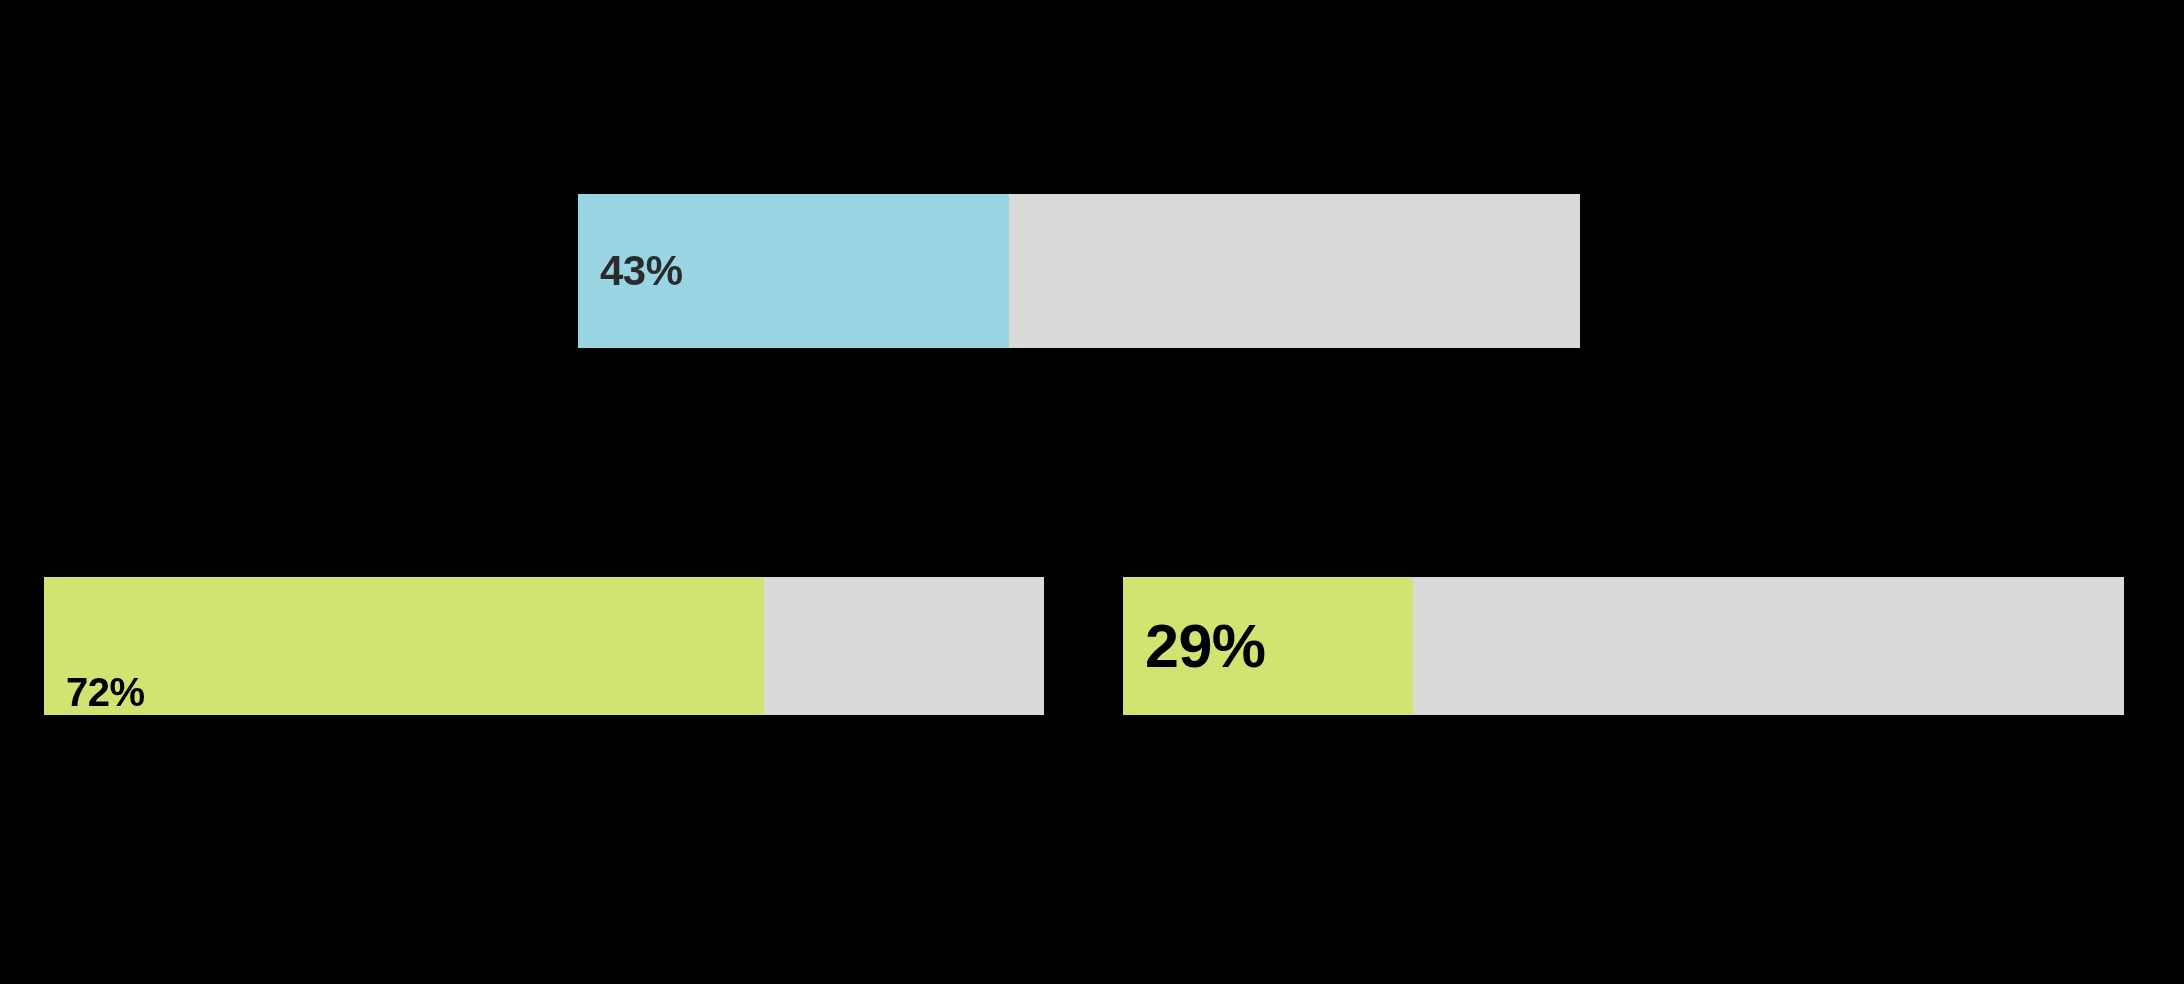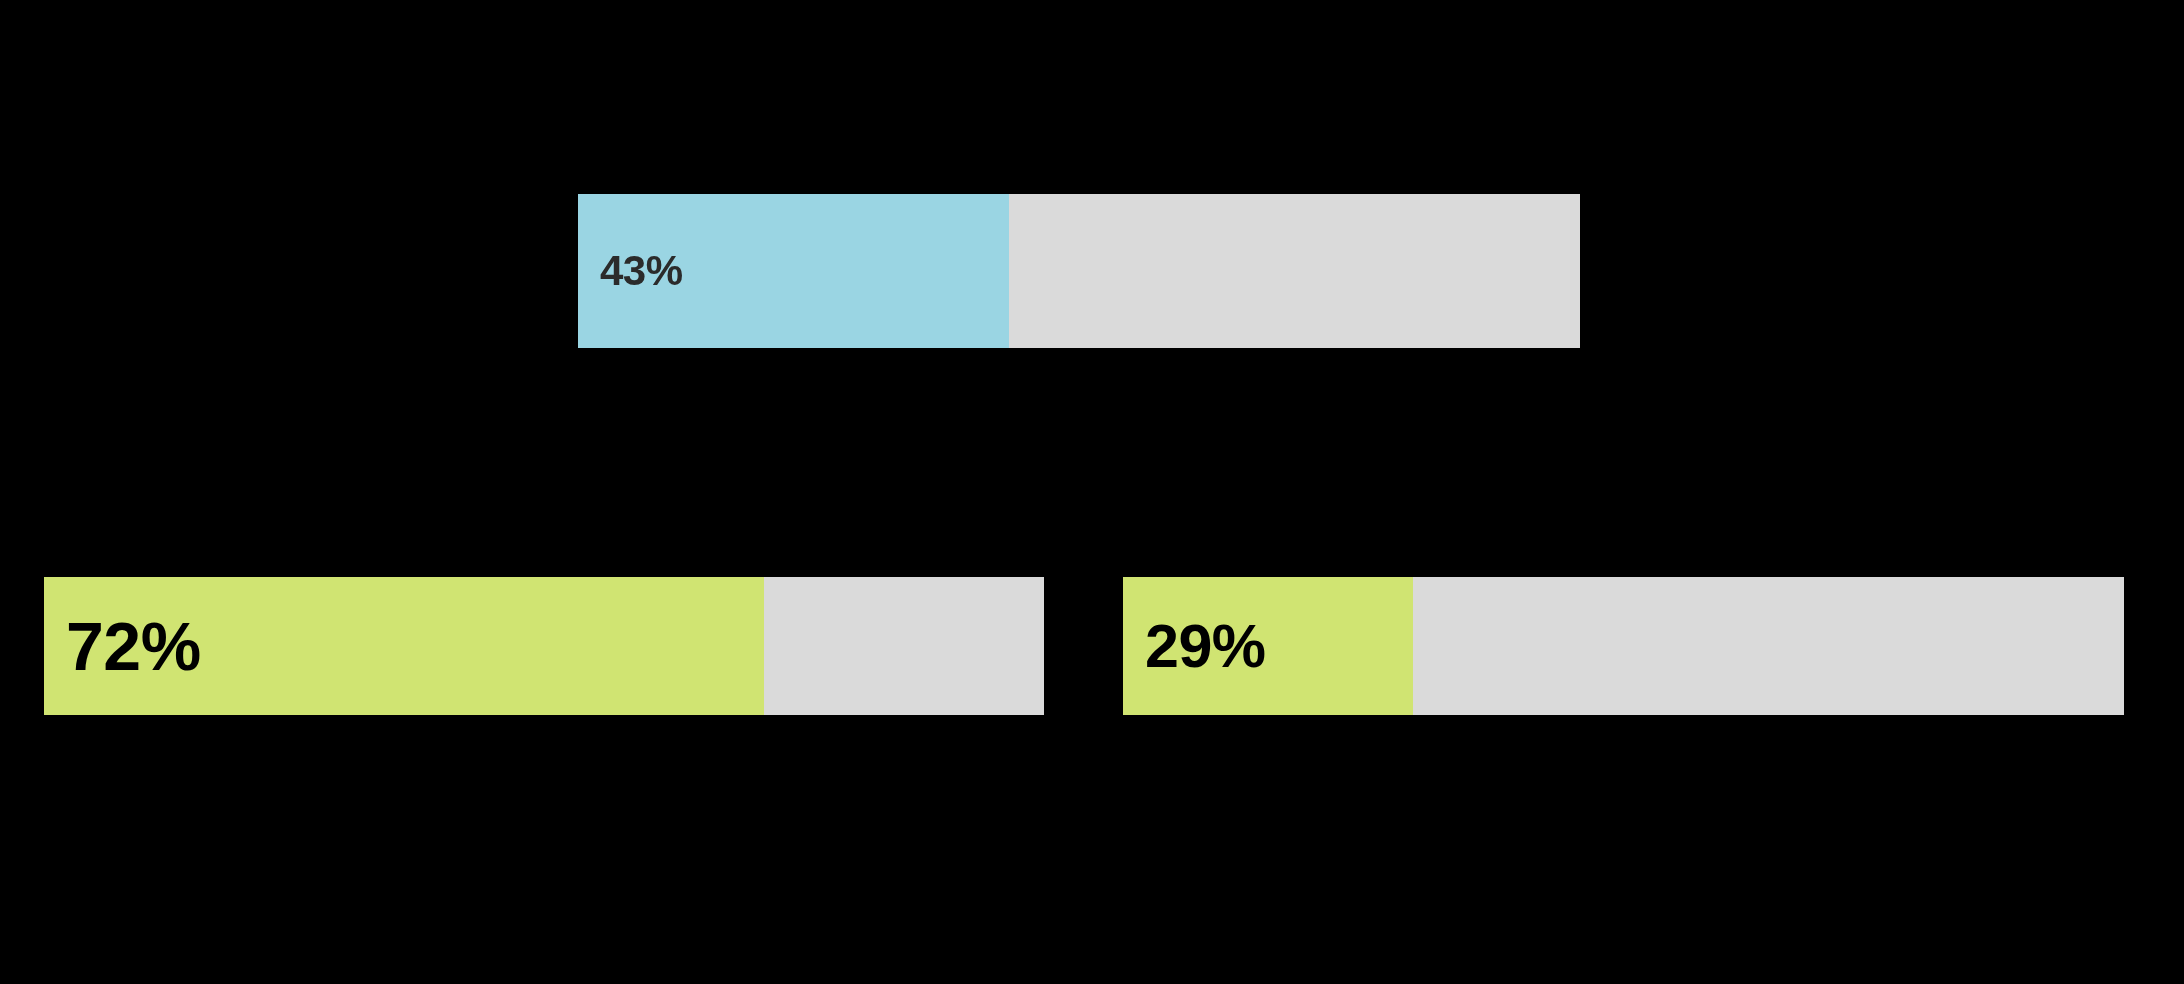--- a/index.html
+++ b/index.html
@@ -68,22 +68,23 @@
 
   
   #bar-bottom-left {
     left: 44px;
     top: 577px;
     width: 1000px;
     height: 138px;
   }
   #bar-bottom-left .bar-label {
     left: 22px;
-    font-size: 68px;
+    font-size: 40px;
     color: #000000;
+    margin-top: 46px;
   }
 
   
   #bar-bottom-right {
     left: 1123px;
     top: 577px;
     width: 1001px;
     height: 138px;
   }
   #bar-bottom-right .bar-label {

